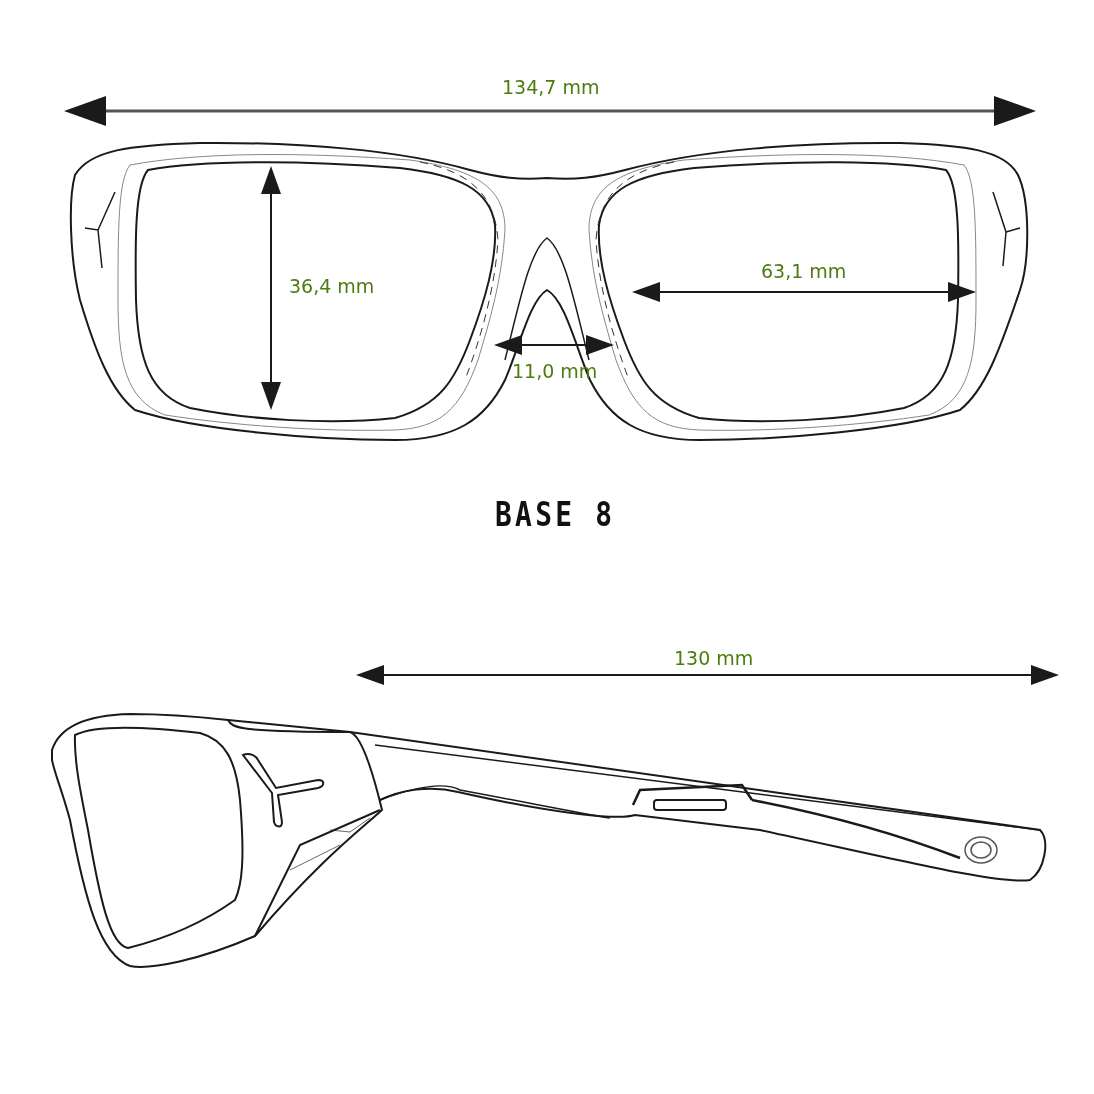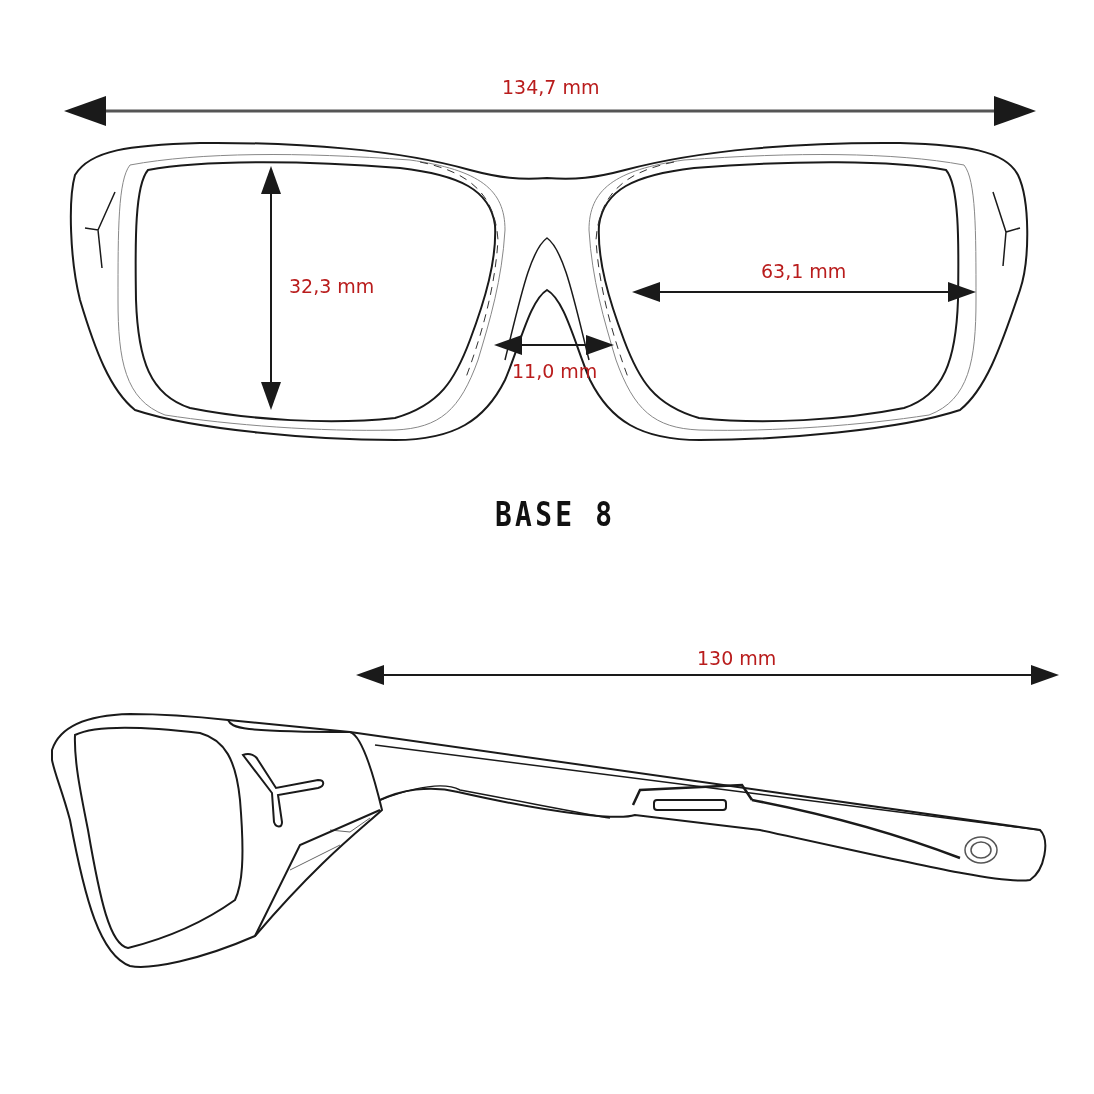--- a/index.html
+++ b/index.html
@@ -1,18 +1,18 @@
 <!DOCTYPE html>
 <html><head>
 <meta charset="utf-8">
 <style>
   html, body { margin:0; padding:0; background:#ffffff; }
   body { width:1094px; height:1094px; position:relative; overflow:hidden; font-family:"DejaVu Sans", sans-serif; }
   svg { position:absolute; left:0; top:0; }
-  .label { position:absolute; font-family:"DejaVu Sans", sans-serif; font-size:19px; color:#b91c1c; white-space:nowrap; }
+  .label { position:absolute; font-family:"DejaVu Sans", sans-serif; font-size:19px; color:#4d7c0f; white-space:nowrap; }
   .title { position:absolute; font-family:"DejaVu Sans Mono", monospace; font-weight:bold; font-size:34px; letter-spacing:4px; color:#111; transform:scaleX(0.82); transform-origin:left top; }
 </style>
 </head>
 <body>
 
 <svg width="1094" height="1094" viewBox="0 0 1094 1094">
   <defs>
     <marker id="ah" markerWidth="14" markerHeight="10" refX="12" refY="5" orient="auto-start-reverse">
       <path d="M0,0 L14,5 L0,10 z" fill="#1a1a1a"></path>
     </marker>
@@ -69,17 +69,17 @@
   <g>
     <rect x="654" y="800" width="72" height="10" rx="3" fill="none" stroke="#1a1a1a" stroke-width="2"></rect>
   </g>
   <g fill="none" stroke="#555" stroke-width="1.5">
     <ellipse cx="981" cy="850" rx="16" ry="13"></ellipse>
     <ellipse cx="981" cy="850" rx="10" ry="8"></ellipse>
   </g>
 </svg>
 
 <div class="label" style="left:502px; top:76px;">134,7 mm</div>
-<div class="label" style="left:289px; top:275px;">32,3 mm</div>
+<div class="label" style="left:289px; top:275px;">36,4 mm</div>
 <div class="label" style="left:761px; top:260px;text-align:right;">63,1 mm</div>
 <div class="label" style="left:512px; top:360px;">11,0 mm</div>
 <div class="title" style="left:495px; top:494px;">BASE 8</div>
-<div class="label" style="left:674px; top:647px;margin-left:23px;">130 mm</div>
+<div class="label" style="left:674px; top:647px;">130 mm</div>
 
 </body></html>

